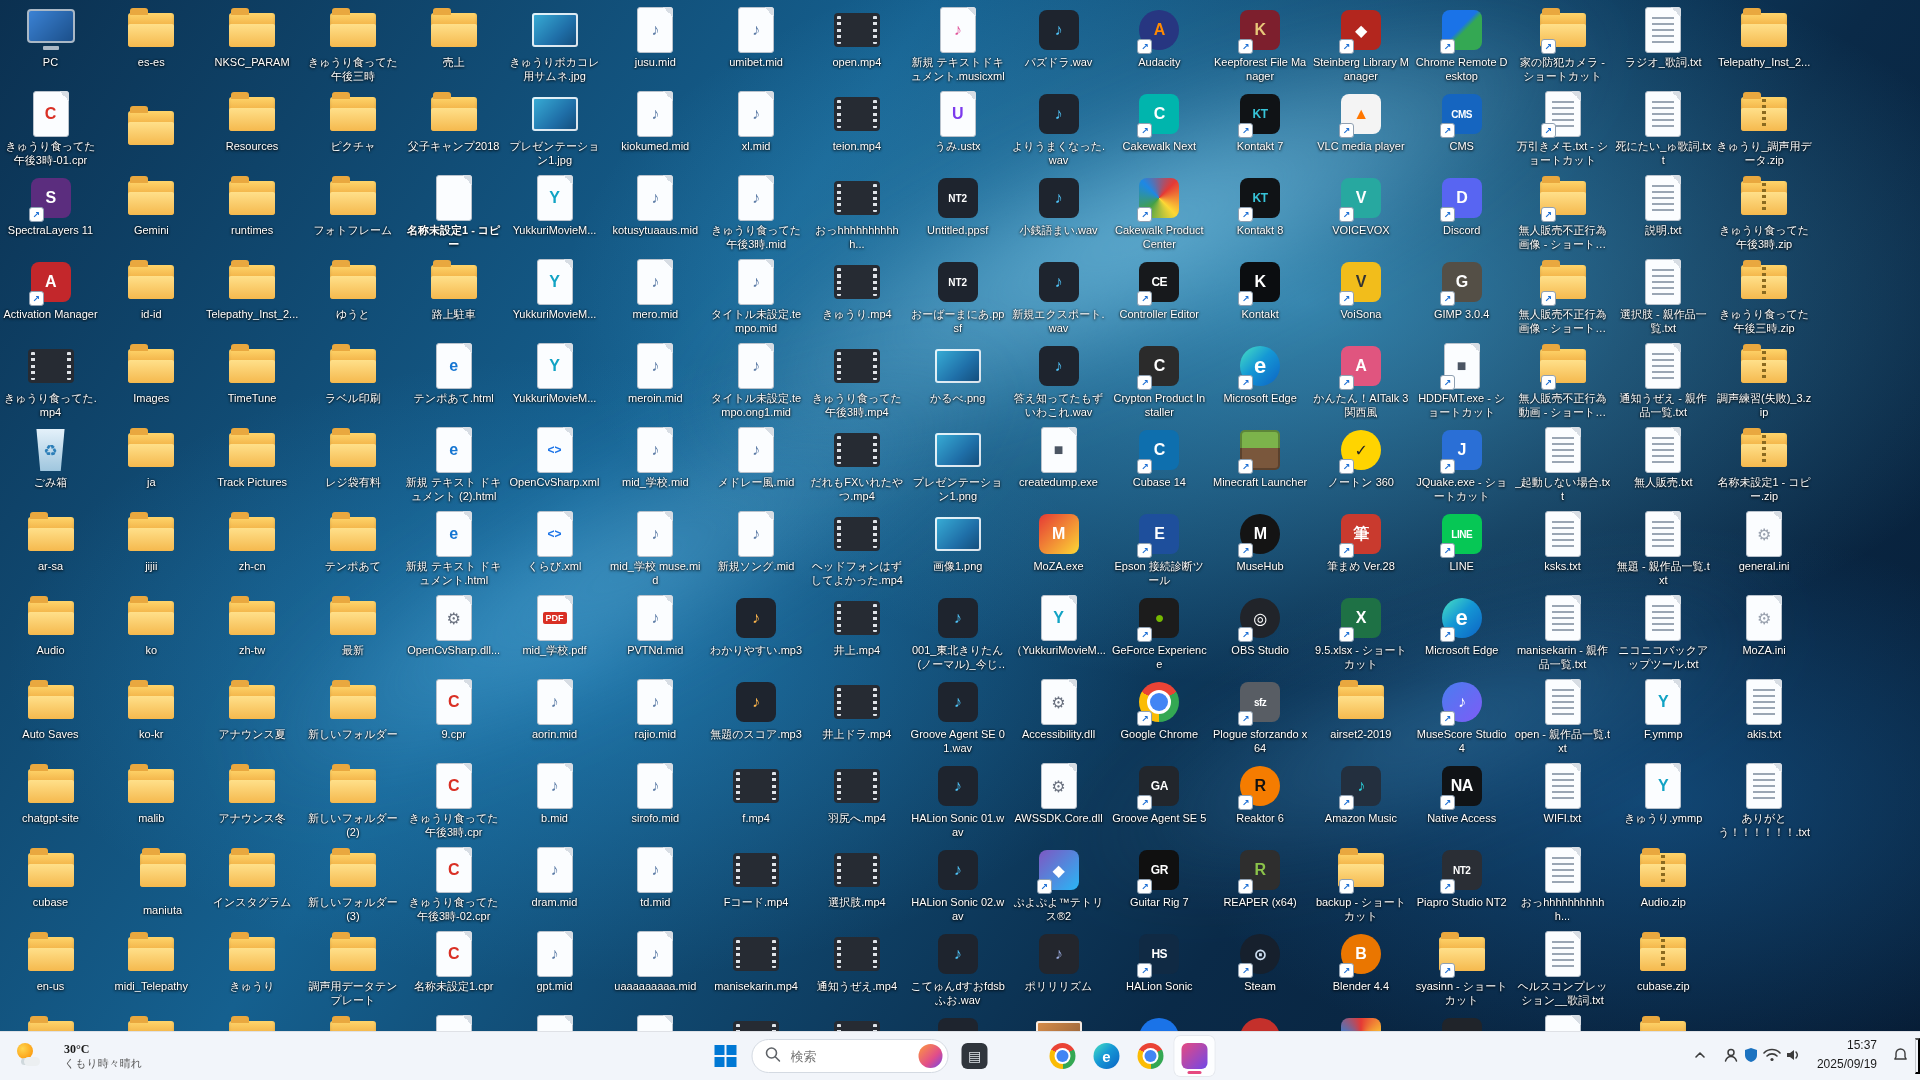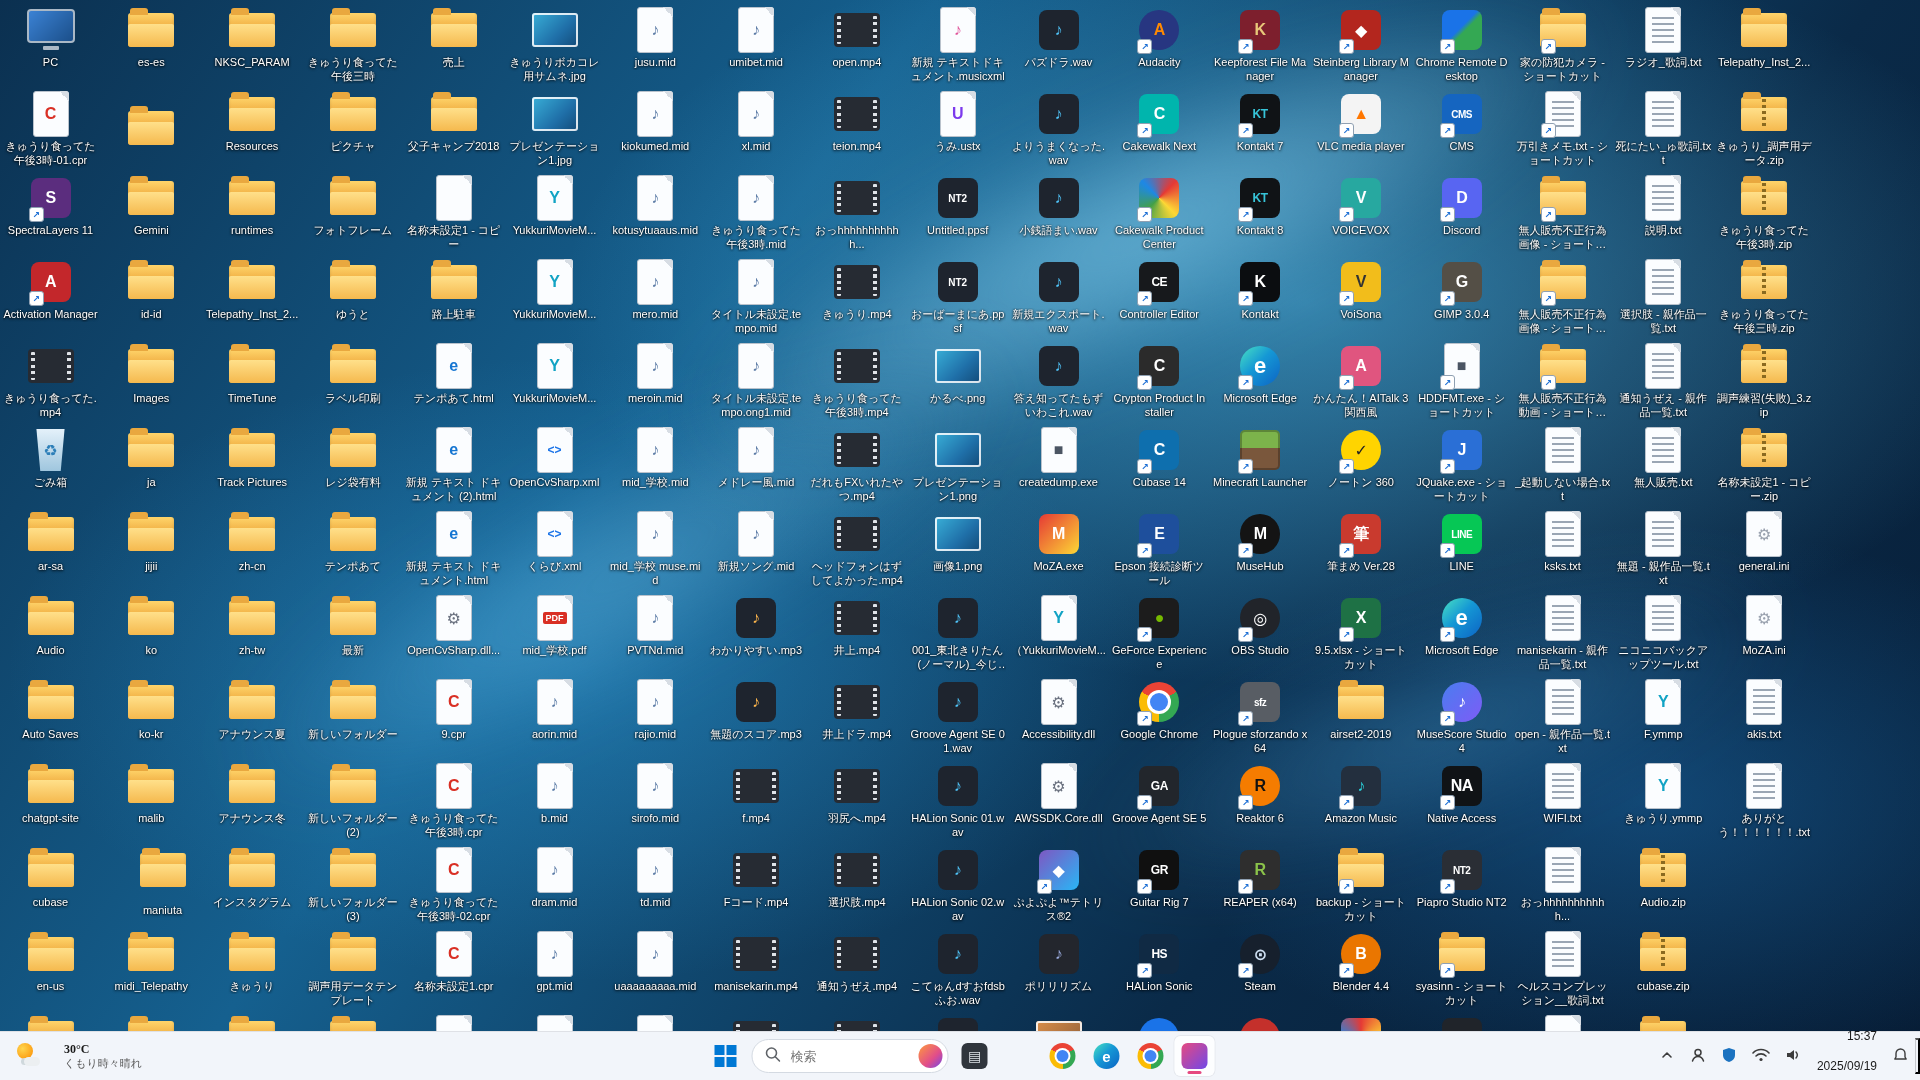--- a/index.html
+++ b/index.html
@@ -118,21 +118,21 @@
   .tba-dark::after{content:"▤";}
   .tba-chrome{border-radius:50%;
     background:conic-gradient(from -60deg,#ea4335 0 120deg,#34a853 120deg 240deg,#fbbc05 240deg 360deg);}
   .tba-chrome::after{content:"";position:absolute;inset:7px;border-radius:50%;background:#4285f4;
     box-shadow:0 0 0 2px #fff;}
   .tba-edge{border-radius:50%;background:linear-gradient(135deg,#49e2c2,#1598d5 45%,#0c63c4);}
   .tba-edge::after{content:"e";color:#fff;font-size:15px;font-weight:bold;}
   .tba-active{border-radius:6px;background:linear-gradient(135deg,#e64980,#7048e8);}
   .tb-right{position:absolute;right:6px;top:0;bottom:0;display:flex;align-items:center;gap:4px;}
   .tray-btn{height:36px;border:none;background:transparent;border-radius:6px;display:flex;align-items:center;
-    justify-content:flex-end;gap:15px;padding:0 6px;cursor:pointer;}
+    justify-content:flex-start;gap:4px;padding:0 6px;cursor:pointer;}
   .clock{display:flex;flex-direction:column;align-items:flex-end;line-height:1.25;}
   .clock span{font-size:12px;color:var(--taskbar_text,#1b1b1b);}
   .show-desktop{position:absolute;right:0;top:6px;bottom:6px;width:5px;border-left:1px solid rgba(0,0,0,.18);
     background:transparent;padding:0;cursor:pointer;}
 </style>
 </head>
 <body>
 
 <div class="wallpaper">
   <div class="streak s1"></div>
@@ -444,21 +444,21 @@
         <div class="ic-folder"></div>
       </div>
       <div class="lbl">売上</div>
     </div>
     <div class="cell" title="父子キャンプ2018" style="left: 405.2px; top: 90px;">
       <div class="ico">
         <div class="ic-folder"></div>
       </div>
       <div class="lbl">父子キャンプ2018</div>
     </div>
-    <div class="cell" title="名称未設定1 - コピー" style="left: 405.2px; top: 174px;">
+    <div class="cell" title="名称未設定1 - コピー" style="left: 405.2px; top: 174px; font-weight: bold;">
       <div class="ico">
         <div class="ic-file"></div>
       </div>
       <div class="lbl">名称未設定1 - コピー</div>
     </div>
     <div class="cell" title="路上駐車" style="left: 405.2px; top: 258px;">
       <div class="ico">
         <div class="ic-folder"></div>
       </div>
       <div class="lbl">路上駐車</div>

